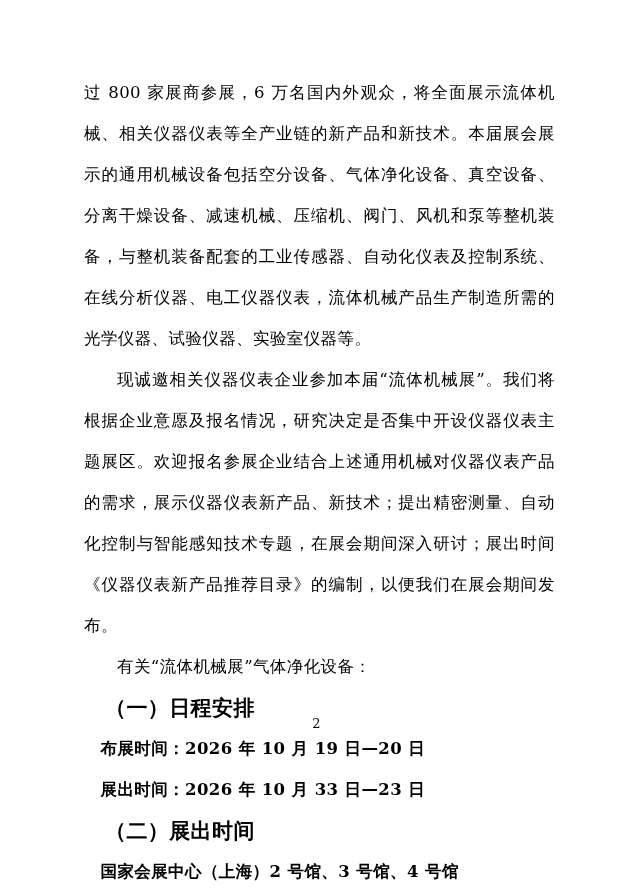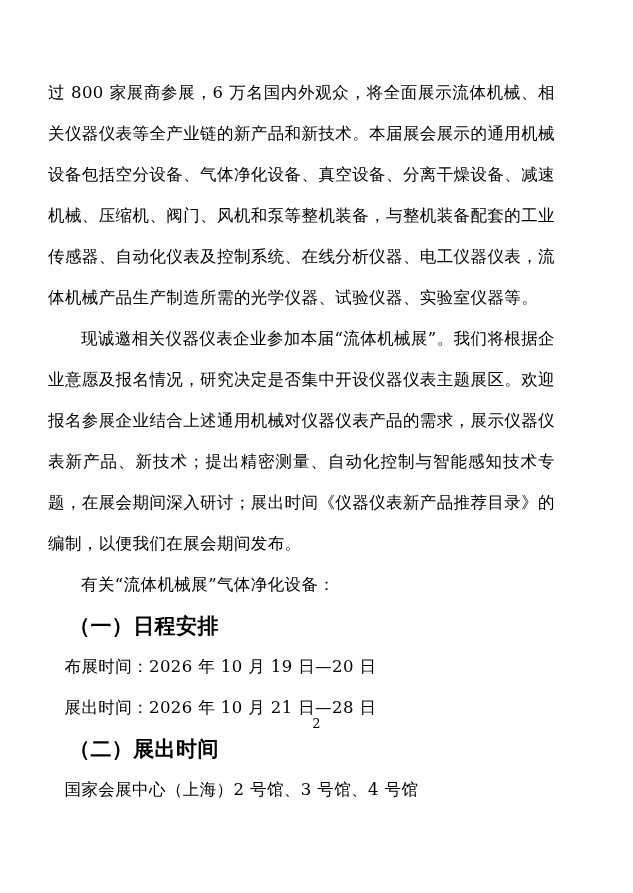--- a/index.html
+++ b/index.html
@@ -12,21 +12,21 @@
     background: #ffffff;
     font-family: "DejaVu Serif", "Liberation Serif", serif;
     color: #000000;
     overflow: hidden;
   }
   .page {
     position: relative;
     width: 633px;
     height: 759px;
     box-sizing: border-box;
-    padding: 72px 78px 0 48px;
+    padding: 72px 78px 0 84px;
   }
   .body-text {
     font-size: 16.5px;
     line-height: 41px;
     text-align: justify;
     text-justify: inter-ideograph;
     letter-spacing: 0.4px;
   }
   p.para {
     margin: 0;
@@ -41,20 +41,21 @@
     line-height: 41px;
     text-indent: 1em;
     letter-spacing: 0.4px;
   }
   .line-item {
     margin: 0;
     font-size: 16.5px;
     line-height: 41px;
     text-indent: 1em;
     letter-spacing: 0.4px;
+    font-weight: bold;
   }
   .page-number {
     position: absolute;
     left: 0;
     right: 0;
     bottom: 28px;
     text-align: center;
     font-size: 13px;
     font-family: "DejaVu Serif", "Liberation Serif", serif;
     color: #000000;
@@ -67,21 +68,21 @@
 
   <div class="body-text">
     <p class="para">过 800 家展商参展，6 万名国内外观众，将全面展示流体机械、相关仪器仪表等全产业链的新产品和新技术。本届展会展示的通用机械设备包括空分设备、气体净化设备、真空设备、分离干燥设备、减速机械、压缩机、阀门、风机和泵等整机装备，与整机装备配套的工业传感器、自动化仪表及控制系统、在线分析仪器、电工仪器仪表，流体机械产品生产制造所需的光学仪器、试验仪器、实验室仪器等。</p>
     <p class="para indent">现诚邀相关仪器仪表企业参加本届“流体机械展”。我们将根据企业意愿及报名情况，研究决定是否集中开设仪器仪表主题展区。欢迎报名参展企业结合上述通用机械对仪器仪表产品的需求，展示仪器仪表新产品、新技术；提出精密测量、自动化控制与智能感知技术专题，在展会期间深入研讨；展出时间《仪器仪表新产品推荐目录》的编制，以便我们在展会期间发布。</p>
     <p class="para indent">有关“流体机械展”气体净化设备：</p>
   </div>
 
   <div>
     <p class="heading">（一）日程安排</p>
     <p class="line-item">布展时间：2026 年 10 月 19 日—20 日</p>
-    <p class="line-item">展出时间：2026 年 10 月 21 日—28 日</p>
+    <p class="line-item">展出时间：2026 年 10 月 33 日—23 日</p>
   </div>
 
   <div>
     <p class="heading">（二）展出时间</p>
     <p class="line-item">国家会展中心（上海）2 号馆、3 号馆、4 号馆</p>
 
   </div>
 
   <div class="page-number">2</div>
 

